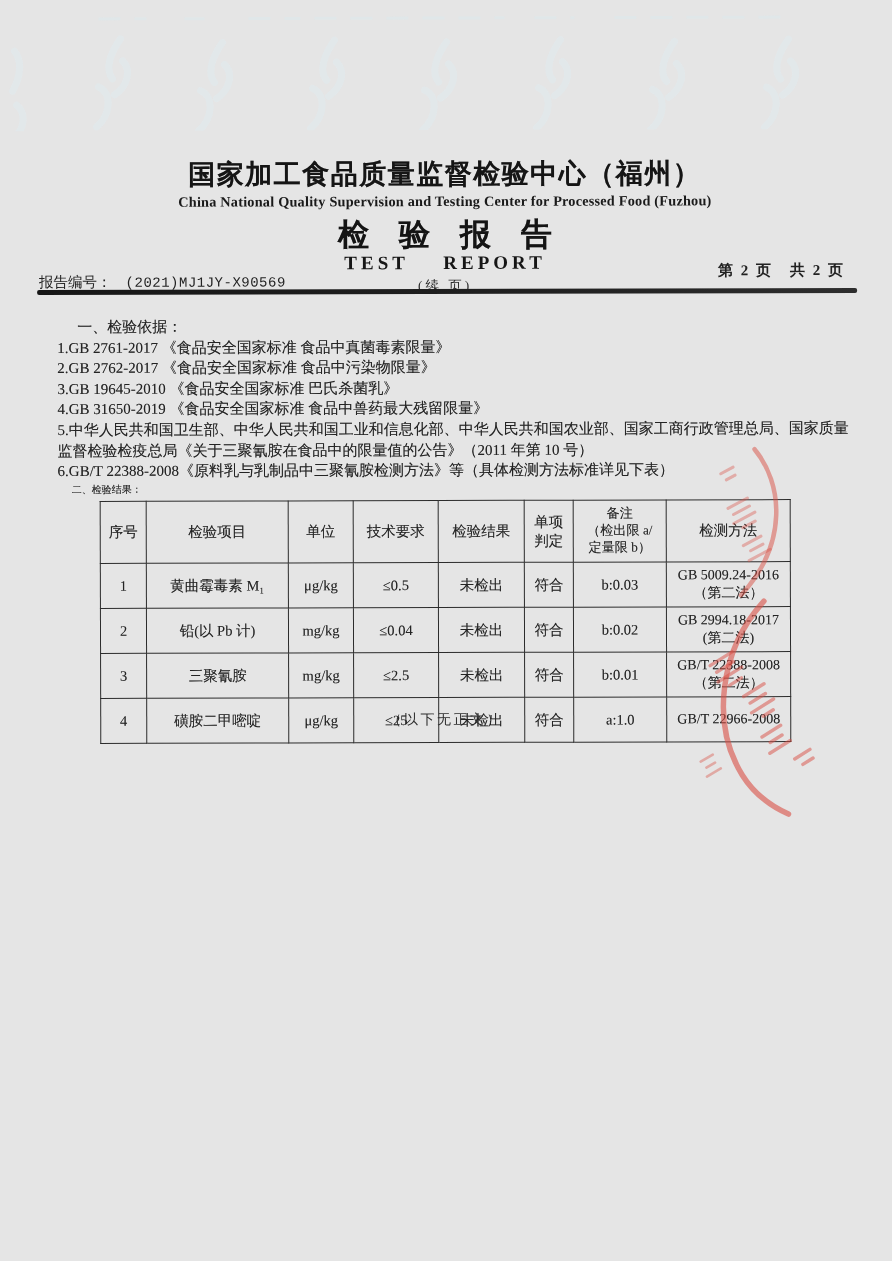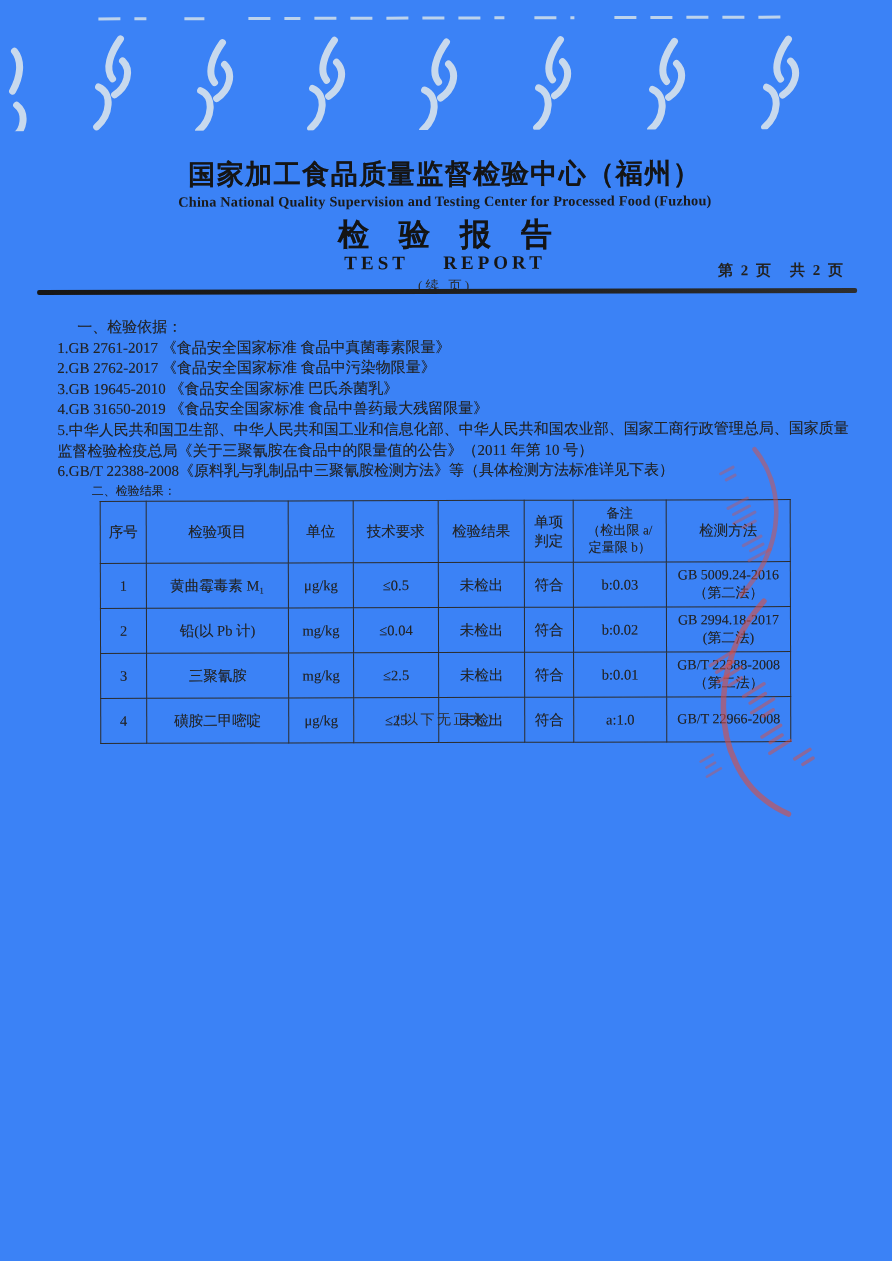--- a/index.html
+++ b/index.html
@@ -1,18 +1,18 @@
 <!DOCTYPE html>
 <html><head>
 <meta charset="utf-8">
 <style>
   html,body{margin:0;padding:0;background:#ffffff;}
   .page{
     position:relative;width:892px;height:1261px;margin:0 auto;
-    background:#3b82f6;overflow:hidden;
+    background:#e5e5e5;overflow:hidden;
     font-family:"Liberation Serif","DejaVu Serif",serif;
     color:#1d1d1d;
   }
   .sheet{position:absolute;inset:0;transform:rotate(-0.15deg);}
   
   .bleed{position:absolute;top:0;left:0;pointer-events:none;}
   
   .org-cn{position:absolute;top:156px;left:0;right:0;text-align:center;
     font-size:27px;font-weight:700;letter-spacing:1.5px;color:#151515;
     text-shadow:0 0 .6px rgba(0,0,0,.5);}
@@ -30,22 +30,22 @@
   .page-ind{position:absolute;top:262px;right:46px;font-size:15px;letter-spacing:2px;color:#222;font-weight:bold;}
   .rule{position:absolute;top:289px;left:38px;right:34px;height:5px;
     background:linear-gradient(90deg,#161616 0%,#202020 60%,#2e2e2e 100%);
     border-radius:2px;}
   
   .basis{position:absolute;top:316px;left:58px;width:792px;
     font-size:15px;line-height:20.6px;color:#242424;
     text-shadow:0 0 .4px rgba(0,0,0,.35);}
   .basis .heading{margin-left:20px;}
   
-  .results-heading{position:absolute;top:482px;left:72px;font-size:12px;color:#242424;
-    text-shadow:0 0 .4px rgba(0,0,0,.35);margin-left:20px;}
+  .results-heading{position:absolute;top:482px;left:72px;font-size:10px;color:#242424;
+    text-shadow:0 0 .4px rgba(0,0,0,.35);}
   table.results{position:absolute;top:500px;left:100px;width:690px;
     border-collapse:collapse;table-layout:fixed;
     font-size:14.5px;color:#242424;}
   table.results th,table.results td{
     border:1.6px solid #2c2c2c;text-align:center;vertical-align:middle;
     white-space:pre-line;padding:2px 3px;font-weight:400;
     text-shadow:0 0 .4px rgba(0,0,0,.3);}
   table.results thead tr{height:62px;}
   table.results tbody tr{height:45px;}
   table.results th{line-height:1.28;}
@@ -96,20 +96,23 @@
         </g>
       </g>
     </svg>
 
     <div class="org-cn">国家加工食品质量监督检验中心（福州）</div>
     <div class="org-en">China National Quality Supervision and Testing Center for Processed Food (Fuzhou)</div>
     <div class="title-cn">检验报告</div>
     <div class="title-en">TEST REPORT</div>
     <div class="cont-note">(续 页)</div>
 
+    <div class="report-no">
+      <span>报告编号：</span><span class="val">(2021)MJ1JY-X90569</span>
+    </div>
     <div class="page-ind">第 2 页　共 2 页</div>
     <div class="rule"></div>
 
     <div class="basis">
       <div><span class="heading">一、检验依据：</span></div>
       <div>1.GB 2761-2017 《食品安全国家标准 食品中真菌毒素限量》</div>
       <div>2.GB 2762-2017 《食品安全国家标准 食品中污染物限量》</div>
       <div>3.GB 19645-2010 《食品安全国家标准 巴氏杀菌乳》</div>
       <div>4.GB 31650-2019 《食品安全国家标准 食品中兽药最大残留限量》</div>
       <div>5.中华人民共和国卫生部、中华人民共和国工业和信息化部、中华人民共和国农业部、国家工商行政管理总局、国家质量监督检验检疫总局《关于三聚氰胺在食品中的限量值的公告》（2011 年第 10 号）</div>

